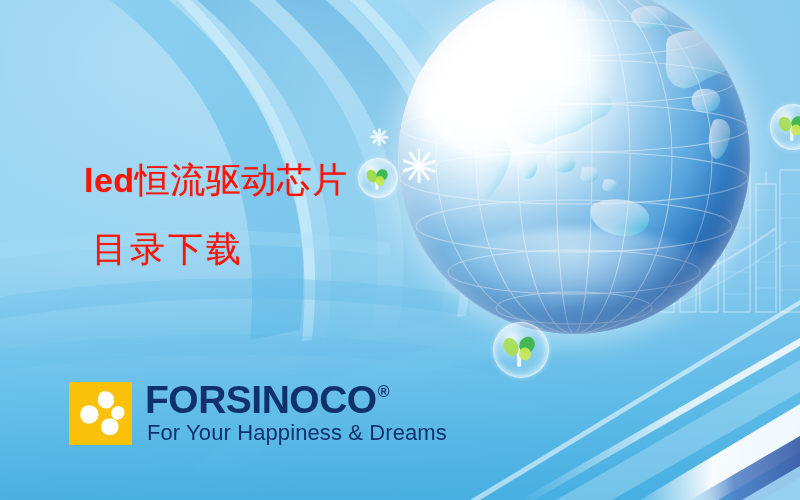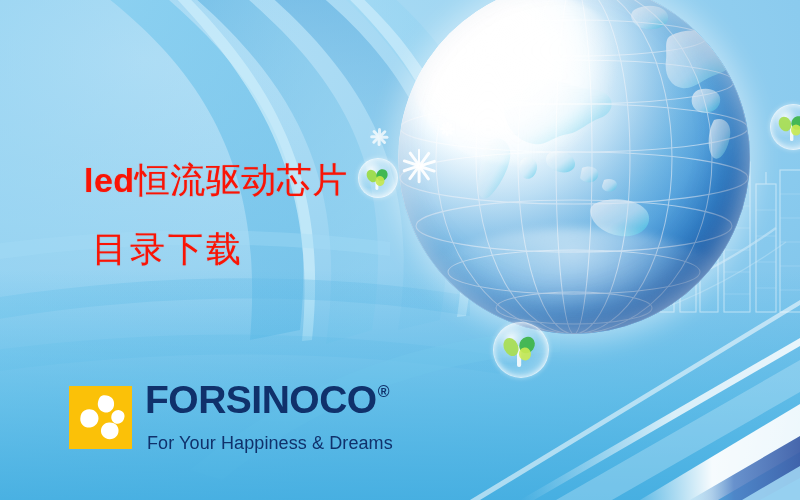--- a/index.html
+++ b/index.html
@@ -149,23 +149,23 @@
   }
   .logo-reg{
     font-size:16px;
     line-height:1;
     margin-top:3px;
     margin-left:1px;
   }
   .logo-tag{
     color:#10316B;
     font-family:"Liberation Sans",sans-serif;
-    font-size:18px;
+    font-size:22px;
     letter-spacing:.1px;
-    margin-top:15px;
+    margin-top:2px;
     margin-left:2px;
     white-space:nowrap;
   }
 </style>
 </head>
 <body>
 
 <div id="stage">
 
   <div class="bg-base"></div>

